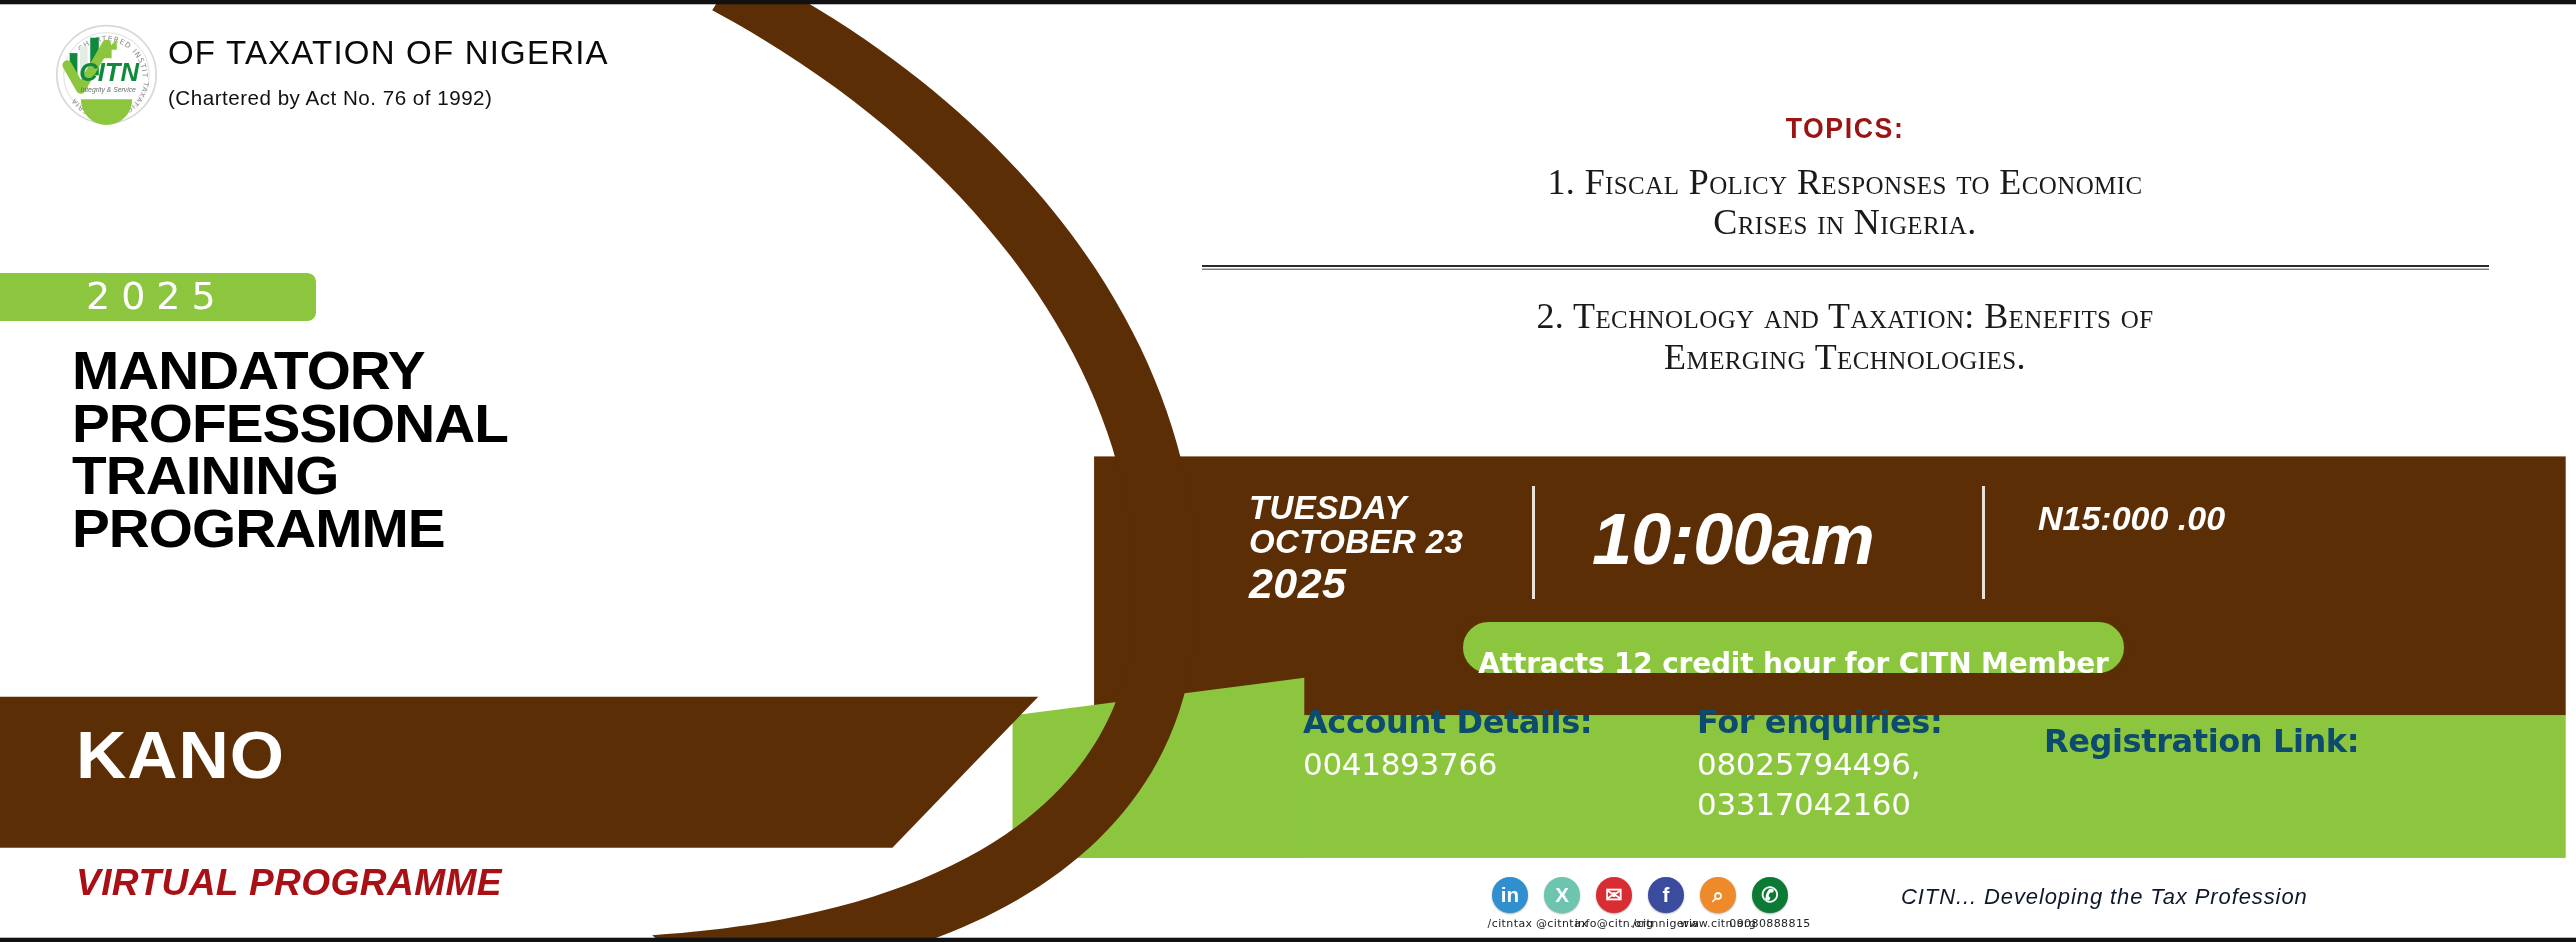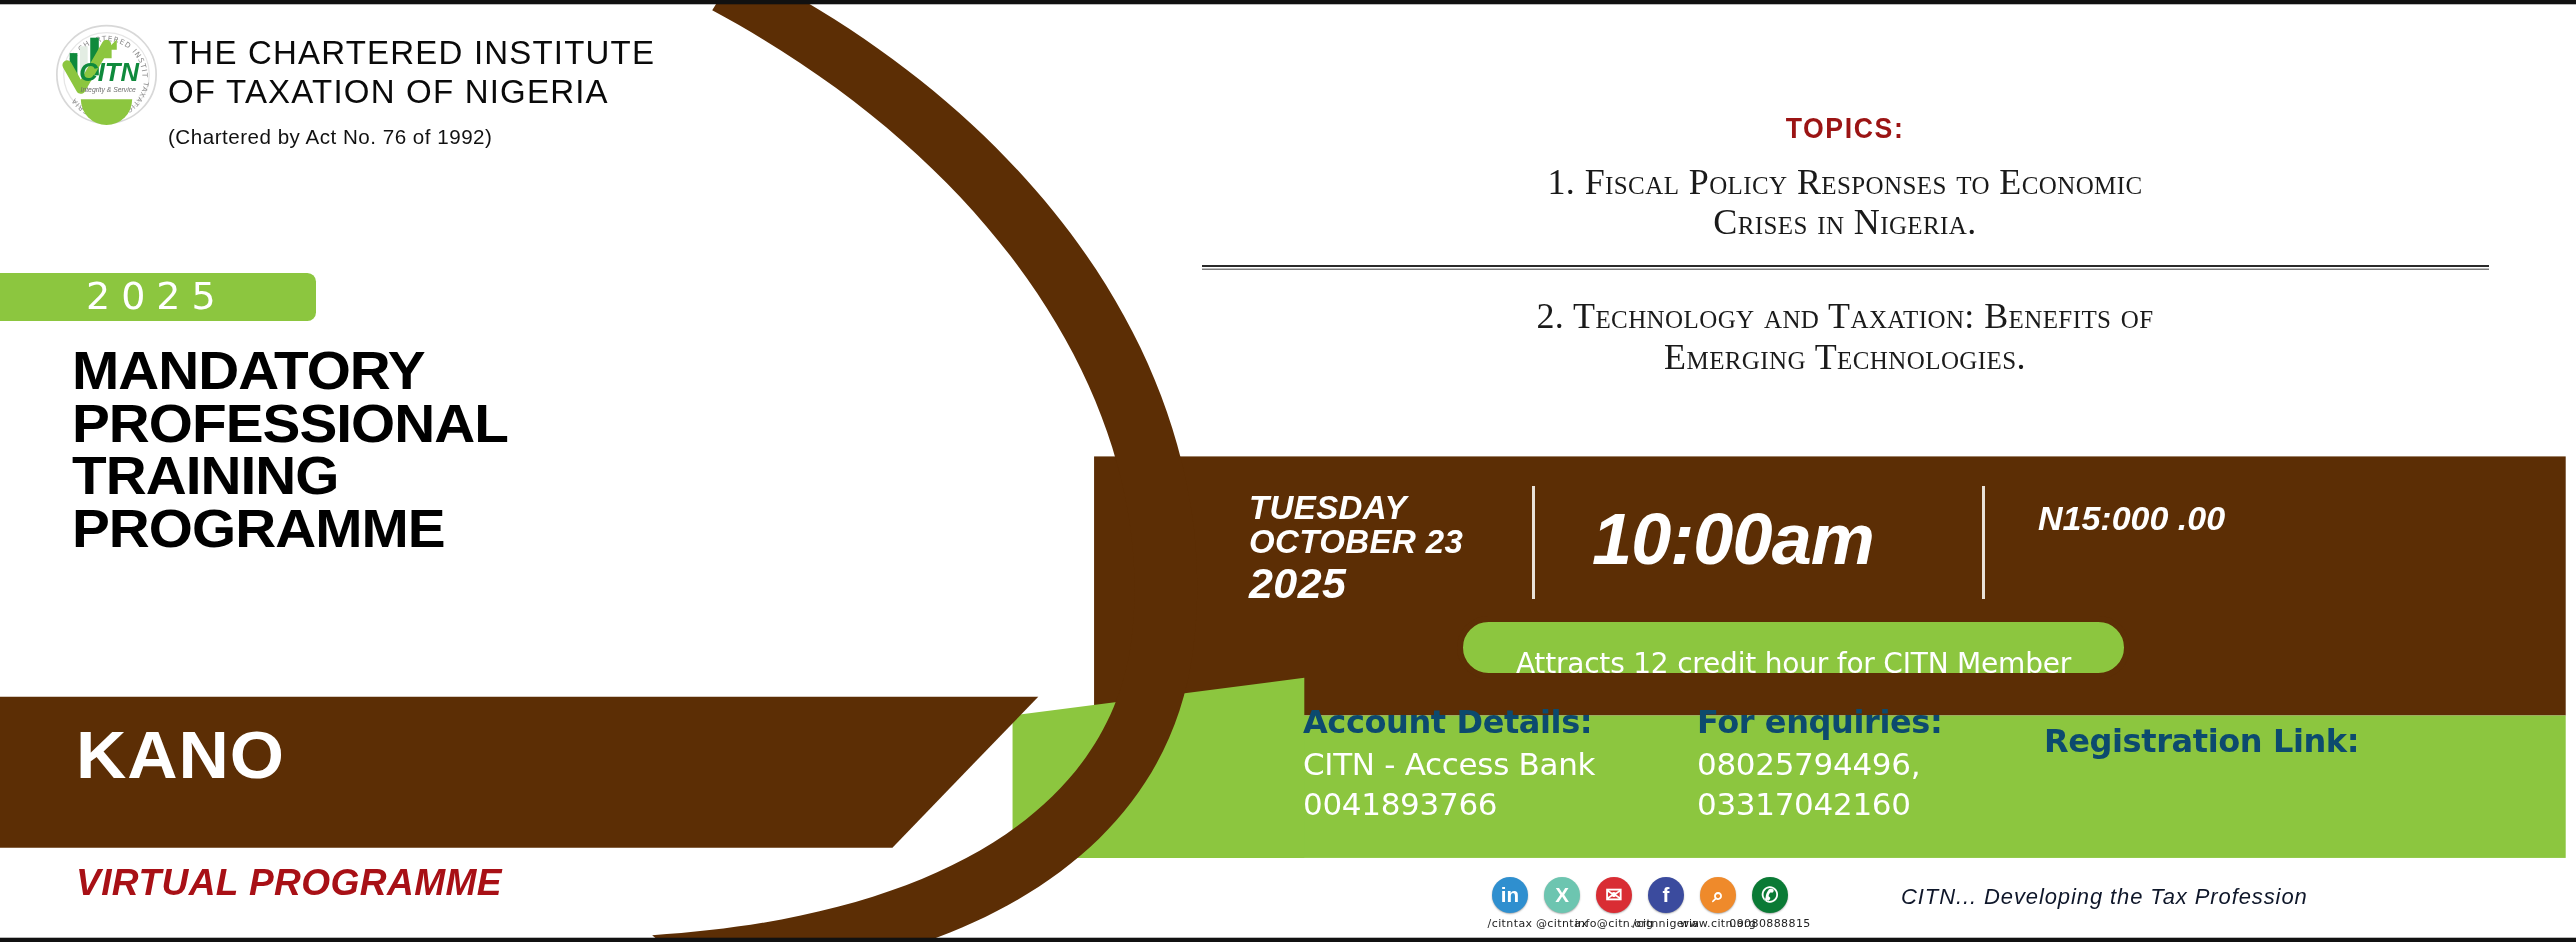--- a/index.html
+++ b/index.html
@@ -72,21 +72,21 @@
 
   .vdiv{position:absolute;width:2.6px;background:#e9e1d8;}
   .vdiv.v1{left:1532px;top:486px;height:113px;}
   .vdiv.v2{left:1982px;top:486px;height:113px;}
 
   
   .pill{position:absolute;left:1457px;top:616px;width:673px;height:63px;
         background:#8CC63F;border:6px solid #5C2E05;border-radius:34px;
         box-sizing:border-box;}
   .pill span{position:absolute;inset:0;display:flex;align-items:center;
-             justify-content:center;color:#ffffff;font-size:28px;font-weight:400;
+             justify-content:center;color:#ffffff;font-size:28px;font-weight:700;
              font-family:"DejaVu Sans",sans-serif;letter-spacing:-0.2px;margin-top:32px;}
 
   
   .col{position:absolute;font-family:"DejaVu Sans",sans-serif;line-height:1.30;}
   .col .hd{font-weight:700;font-size:32px;color:#0c4a6e;letter-spacing:-0.4px;}
   .col .vl{font-weight:400;font-size:31px;color:#ffffff;letter-spacing:-0.3px;}
   .col.c1{left:1303px;top:702px;}
   .col.c2{left:1697px;top:702px;}
   .col.c3{left:2044px;top:721px;}
 
@@ -149,21 +149,20 @@
       <path d="M 14,48 L 30,76 L 60,24" stroke="#8CC63F" stroke-width="11" fill="none" stroke-linecap="round" stroke-linejoin="round"></path>
 
       <path d="M 50,40 L 72,18 L 72,30 L 66,30 L 66,40 Z" fill="#8CC63F"></path>
       <text x="63" y="67" font-size="30" font-weight="700" font-style="italic" fill="#0F8A3C" font-family="Liberation Sans, sans-serif" text-anchor="middle">CITN</text>
       <text x="62" y="79" font-size="8" font-style="italic" fill="#6d6d6d" font-family="Liberation Sans, sans-serif" text-anchor="middle">Integrity &amp; Service</text>
       <path d="M 30,88 A 30,30 0 0 0 90,88 Z" fill="#8CC63F"></path>
     </svg>
   </div>
 
   <div class="org-text">
-    <div class="org-line">THE CHARTERED INSTITUTE</div>
     <div class="org-line">OF TAXATION OF NIGERIA</div>
     <div class="org-sub">(Chartered by Act No. 76 of 1992)</div>
   </div>
 
   <div class="year-badge">
     <span>2025</span>
   </div>
 
   <div class="maintitle">
     <div>MANDATORY</div>
@@ -202,21 +201,20 @@
   <div class="band-fee">
     <div>N15:000 .00</div>
   </div>
 
   <div class="pill">
     <span>Attracts 12 credit hour for CITN Member</span>
   </div>
 
   <div class="col c1">
     <div class="hd">Account Details:</div>
-    <div class="vl">CITN - Access Bank</div>
     <div class="vl">0041893766</div>
   </div>
   <div class="col c2">
     <div class="hd">For enquiries:</div>
     <div class="vl">08025794496,</div>
     <div class="vl">03317042160</div>
   </div>
   <div class="col c3">
     <div class="hd">Registration Link:</div>
   </div>

